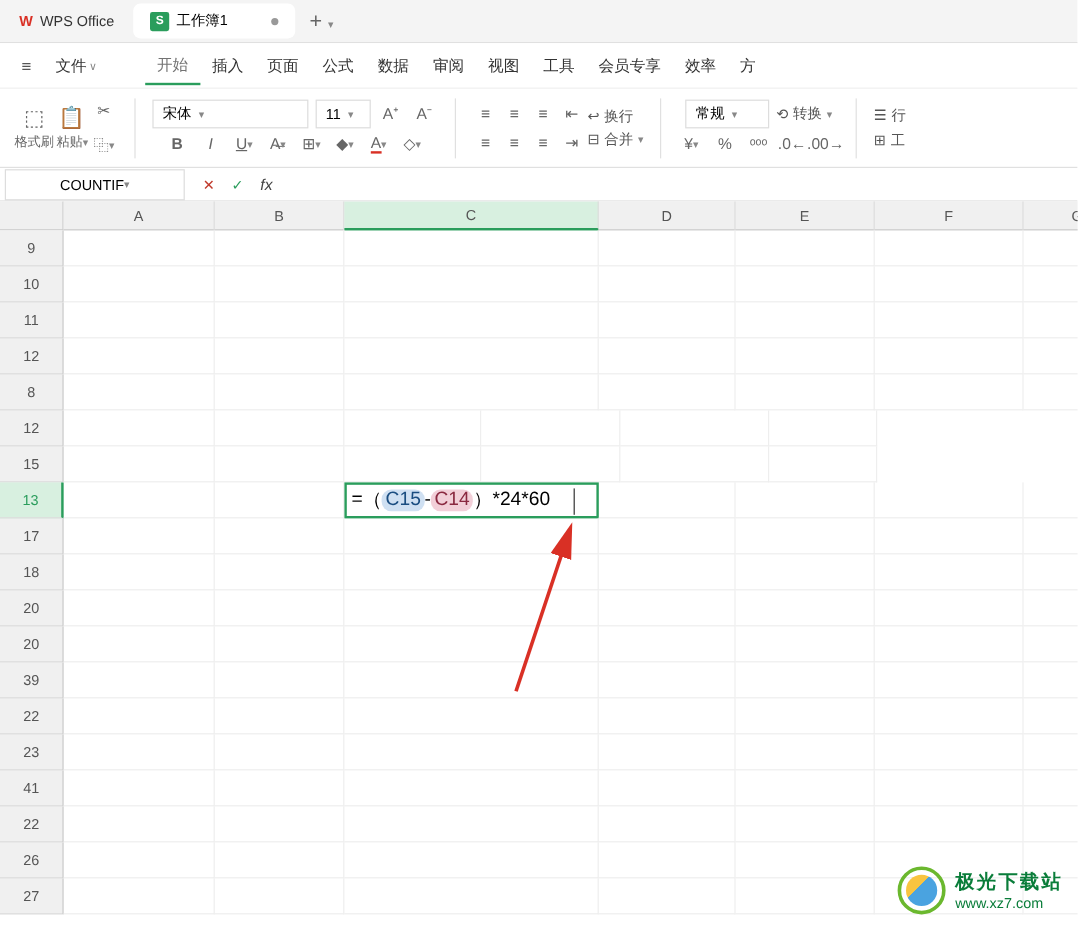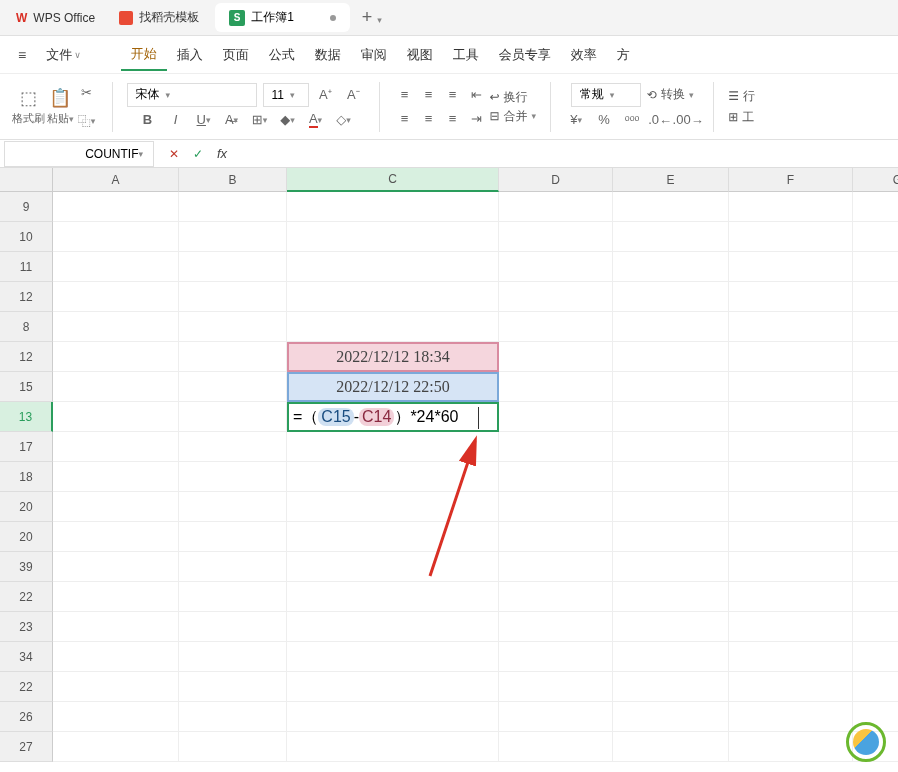--- a/index.html
+++ b/index.html
@@ -11,39 +11,39 @@
 .wps-logo { color: #d93025; font-weight: bold; font-size: 12px; }
 .doc-tab { display: flex; align-items: center; background: #fff; padding: 6px 14px; border-radius: 6px; margin-left: 4px; font-size: 12px; gap: 6px; }
 .doc-icon { width: 16px; height: 16px; background: #2a9d5c; color: #fff; display: flex; align-items: center; justify-content: center; border-radius: 2px; font-size: 10px; font-weight: bold; }
 .tmpl-icon { width: 14px; height: 14px; background: #e94b35; border-radius: 2px; display:inline-block; }
 .dot { width: 6px; height: 6px; background: #999; border-radius: 50%; margin-left: 30px; }
 .plus-tab { padding: 6px 12px; color: #666; font-size: 18px; cursor: pointer; }
 
 
 .menubar { height: 38px; display: flex; align-items: center; padding: 0 8px; background: #fff; border-bottom: 1px solid #eee; }
 .menu-btn { padding: 6px 10px; font-size: 13px; color: #333; cursor: pointer; display: flex; align-items: center; gap: 2px; }
-.menu-btn.active { color: #a16207; border-bottom: 2px solid #2a9d5c; font-weight: 500; }
+.menu-btn.active { color: #737373; border-bottom: 2px solid #2a9d5c; font-weight: 500; }
 .hamburger { font-size: 14px; color: #555; }
 
 
 .ribbon { height: 66px; background: #fff; display: flex; align-items: center; padding: 4px 6px; border-bottom: 1px solid #e0e0e0; gap: 2px; }
 .ribbon-group { display: flex; flex-direction: column; align-items: center; padding: 2px 6px; gap: 2px; }
 .ribbon-group.horiz { flex-direction: row; }
 .ribbon-sep { width: 1px; height: 50px; background: #e0e0e0; margin: 0 6px; }
 .ribbon-icon { font-size: 18px; color: #666; }
 .ribbon-label { font-size: 11px; color: #666; }
 .font-select { height: 24px; padding: 0 8px; border: 1px solid #ddd; font-size: 12px; background: #fff; display: flex; align-items: center; gap: 6px; }
 .font-row { display: flex; gap: 6px; }
 .icon-btn { width: 22px; height: 22px; display: flex; align-items: center; justify-content: center; font-size: 13px; color: #666; cursor: pointer; }
 .align-grid { display: grid; grid-template-columns: repeat(3, 22px); grid-template-rows: repeat(2, 22px); gap: 2px; }
 .num-col { display: flex; flex-direction: column; gap: 2px; }
 
 
 .formula-bar { height: 28px; display: flex; align-items: center; border-bottom: 1px solid #ddd; background: #fff; }
-.name-box { width: 150px; height: 26px; border: 1px solid #ddd; margin: 0 4px; display: flex; align-items: center; padding: 0 10px; font-size: 12px; justify-content: flex-end; }
+.name-box { width: 150px; height: 26px; border: 1px solid #ddd; margin: 0 4px; display: flex; align-items: center; padding: 0 10px; font-size: 12px; justify-content: center; }
 .formula-btns { display: flex; gap: 4px; padding: 0 6px; }
 .fb-btn { width: 20px; height: 20px; display: flex; align-items: center; justify-content: center; font-size: 12px; cursor: pointer; }
 .fx { font-style: italic; font-size: 13px; color: #444; }
 .formula-input { flex: 1; padding: 0 8px; font-size: 13px; color: #333; height: 26px; display: flex; align-items: center; border-left: 1px solid #ddd; }
 
 
 .sheet { display: flex; height: 602px; position: relative; background: #fff; }
 .corner { width: 53px; height: 24px; border-right: 1px solid #ccc; border-bottom: 1px solid #ccc; background: #f0f0f0; }
 .col-headers { display: flex; height: 24px; background: #f0f0f0; }
 .col-h { border-right: 1px solid #ddd; border-bottom: 1px solid #ccc; display: flex; align-items: center; justify-content: center; font-size: 12px; color: #555; }
@@ -78,24 +78,20 @@
 .sidebar-col { display:flex; flex-direction:column; gap:4px; padding:2px 6px; }
 .sidebar-item { display:flex; align-items:center; gap:4px; font-size:12px; color:#555; }
 </style>
 </head>
 <body>
 
 <div class="titlebar">
   <div class="app-tab">
     <span class="wps-logo">W</span>
     <span>WPS Office</span>
-  </div>
-  <div class="app-tab">
-    <span class="tmpl-icon"></span>
-    <span>找稻壳模板</span>
   </div>
   <div class="doc-tab">
     <span class="doc-icon">S</span>
     <span>工作簿1</span>
     <span class="dot"></span>
   </div>
   <div class="plus-tab">
     <span>+</span>
     <span class="chev">▾</span>
   </div>
@@ -267,21 +263,21 @@
           <div class="row-h">12</div>
           <div class="row-h">15</div>
           <div class="row-h sel">13</div>
           <div class="row-h">17</div>
           <div class="row-h">18</div>
           <div class="row-h">20</div>
           <div class="row-h">20</div>
           <div class="row-h">39</div>
           <div class="row-h">22</div>
           <div class="row-h">23</div>
-          <div class="row-h">34</div>
+          <div class="row-h">41</div>
           <div class="row-h">22</div>
           <div class="row-h">26</div>
           <div class="row-h">27</div>
         </div>
       <div class="grid-body">
         <div class="cells" id="cells">
             <div class="cell-row">
               <div class="cell" style="width: 126px;"></div>
               <div class="cell" style="width: 108px;"></div>
               <div class="cell" style="width: 212px;"></div>
@@ -322,30 +318,28 @@
               <div class="cell" style="width: 108px;"></div>
               <div class="cell" style="width: 212px;"></div>
               <div class="cell" style="width: 114px;"></div>
               <div class="cell" style="width: 116px;"></div>
               <div class="cell" style="width: 124px;"></div>
               <div class="cell" style="width: 90px;"></div>
             </div>
             <div class="cell-row">
               <div class="cell" style="width: 126px;"></div>
               <div class="cell" style="width: 108px;"></div>
-              <div class="cell c14" style="width: 212px;">2022/12/12 18:34</div>
-              <div class="cell" style="width: 114px;"></div>
-              <div class="cell" style="width: 116px;"></div>
-              <div class="cell" style="width: 124px;"></div>
-              <div class="cell" style="width: 90px;"></div>
-            </div>
-            <div class="cell-row">
-              <div class="cell" style="width: 126px;"></div>
-              <div class="cell" style="width: 108px;"></div>
-              <div class="cell c15" style="width: 212px;">2022/12/12 22:50</div>
+              <div class="cell" style="width: 114px;"></div>
+              <div class="cell" style="width: 116px;"></div>
+              <div class="cell" style="width: 124px;"></div>
+              <div class="cell" style="width: 90px;"></div>
+            </div>
+            <div class="cell-row">
+              <div class="cell" style="width: 126px;"></div>
+              <div class="cell" style="width: 108px;"></div>
               <div class="cell" style="width: 114px;"></div>
               <div class="cell" style="width: 116px;"></div>
               <div class="cell" style="width: 124px;"></div>
               <div class="cell" style="width: 90px;"></div>
             </div>
             <div class="cell-row">
               <div class="cell" style="width: 126px;"></div>
               <div class="cell" style="width: 108px;"></div>
               <div class="cell c16" style="width: 212px;">
                 <span>=</span>
@@ -473,13 +467,17 @@
         <polygon points="0 0, 10 3, 0 6" fill="#d93025"></polygon>
       </marker>
     </defs>
   <line x1="50" y1="150" x2="95" y2="15" stroke="#d93025" stroke-width="3" marker-end="url(#ah)"></line>
 </svg>
 
 <div class="watermark">
   <div class="wm-circle">
       <div class="wm-swoosh"></div>
     </div>
+  <div class="wm-text">
+    <span class="wm-cn">极光下载站</span>
+    <span class="wm-url">www.xz7.com</span>
+  </div>
 </div>
 
 </body></html>

